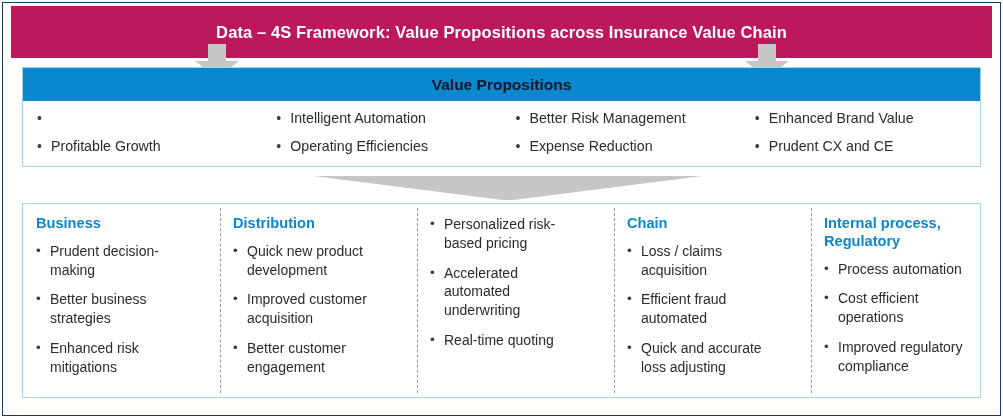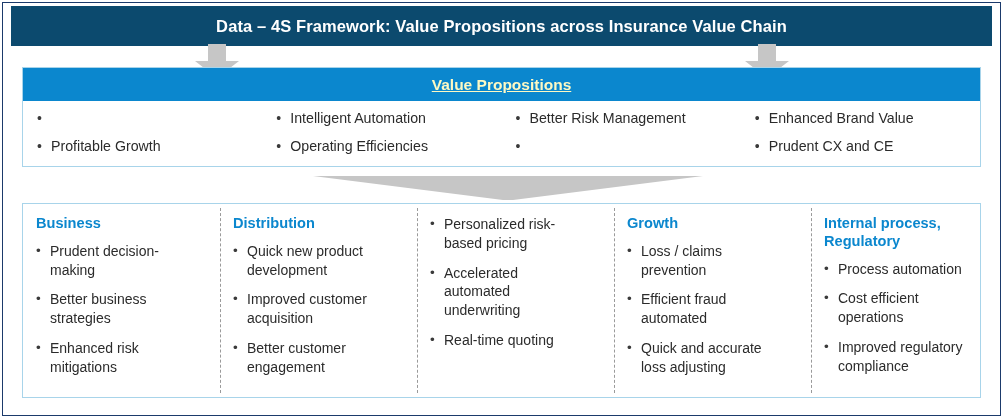--- a/index.html
+++ b/index.html
@@ -30,22 +30,22 @@
     box-sizing: border-box;
     pointer-events: none;
   }
 
   
   .title-bar {
     position: absolute;
     left: 11px;
     top: 6px;
     width: 981px;
-    height: 40px;
-    background: #0c4a6e;
+    height: 52px;
+    background: #be185d;
     display: flex;
     align-items: center;
     justify-content: center;
     box-sizing: border-box;
   }
   .title-bar .title-text {
     color: #ffffff;
     font-size: 16.5px;
     font-weight: bold;
     letter-spacing: 0.1px;
@@ -74,24 +74,23 @@
     box-sizing: border-box;
   }
   .vp-header {
     height: 33px;
     background: #0b87ce;
     display: flex;
     align-items: center;
     justify-content: center;
   }
   .vp-header .vp-header-text {
-    color: #fef9c3;
+    color: #0f172a;
     font-size: 15.5px;
     font-weight: bold;
-    text-decoration: underline;
   }
   .vp-grid {
     display: grid;
     grid-template-columns: 1fr 1fr 1fr 1fr;
     padding: 8px 0 0 0;
     box-sizing: border-box;
   }
   .vp-col { padding-left: 14px; }
   .vp-item {
     display: flex;
@@ -221,20 +220,21 @@
         </div>
       </div>
 
       <div class="vp-col">
         <div class="vp-item">
           <span class="bullet">•</span>
           <span class="txt">Better Risk Management</span>
         </div>
         <div class="vp-item">
           <span class="bullet">•</span>
+          <span class="txt">Expense Reduction</span>
         </div>
       </div>
 
       <div class="vp-col">
         <div class="vp-item">
           <span class="bullet">•</span>
           <span class="txt">Enhanced Brand Value</span>
         </div>
         <div class="vp-item">
           <span class="bullet">•</span>
@@ -294,24 +294,24 @@
         <span class="bullet">•</span>
         <span class="txt">Accelerated automated underwriting</span>
       </div>
       <div class="col-item">
         <span class="bullet">•</span>
         <span class="txt">Real-time quoting</span>
       </div>
     </div>
 
     <div class="col">
-      <div class="col-title">Growth</div>
-      <div class="col-item">
-        <span class="bullet">•</span>
-        <span class="txt">Loss / claims prevention</span>
+      <div class="col-title">Chain</div>
+      <div class="col-item">
+        <span class="bullet">•</span>
+        <span class="txt">Loss / claims acquisition</span>
       </div>
       <div class="col-item">
         <span class="bullet">•</span>
         <span class="txt">Efficient fraud automated</span>
       </div>
       <div class="col-item">
         <span class="bullet">•</span>
         <span class="txt">Quick and accurate loss adjusting</span>
       </div>
     </div>

